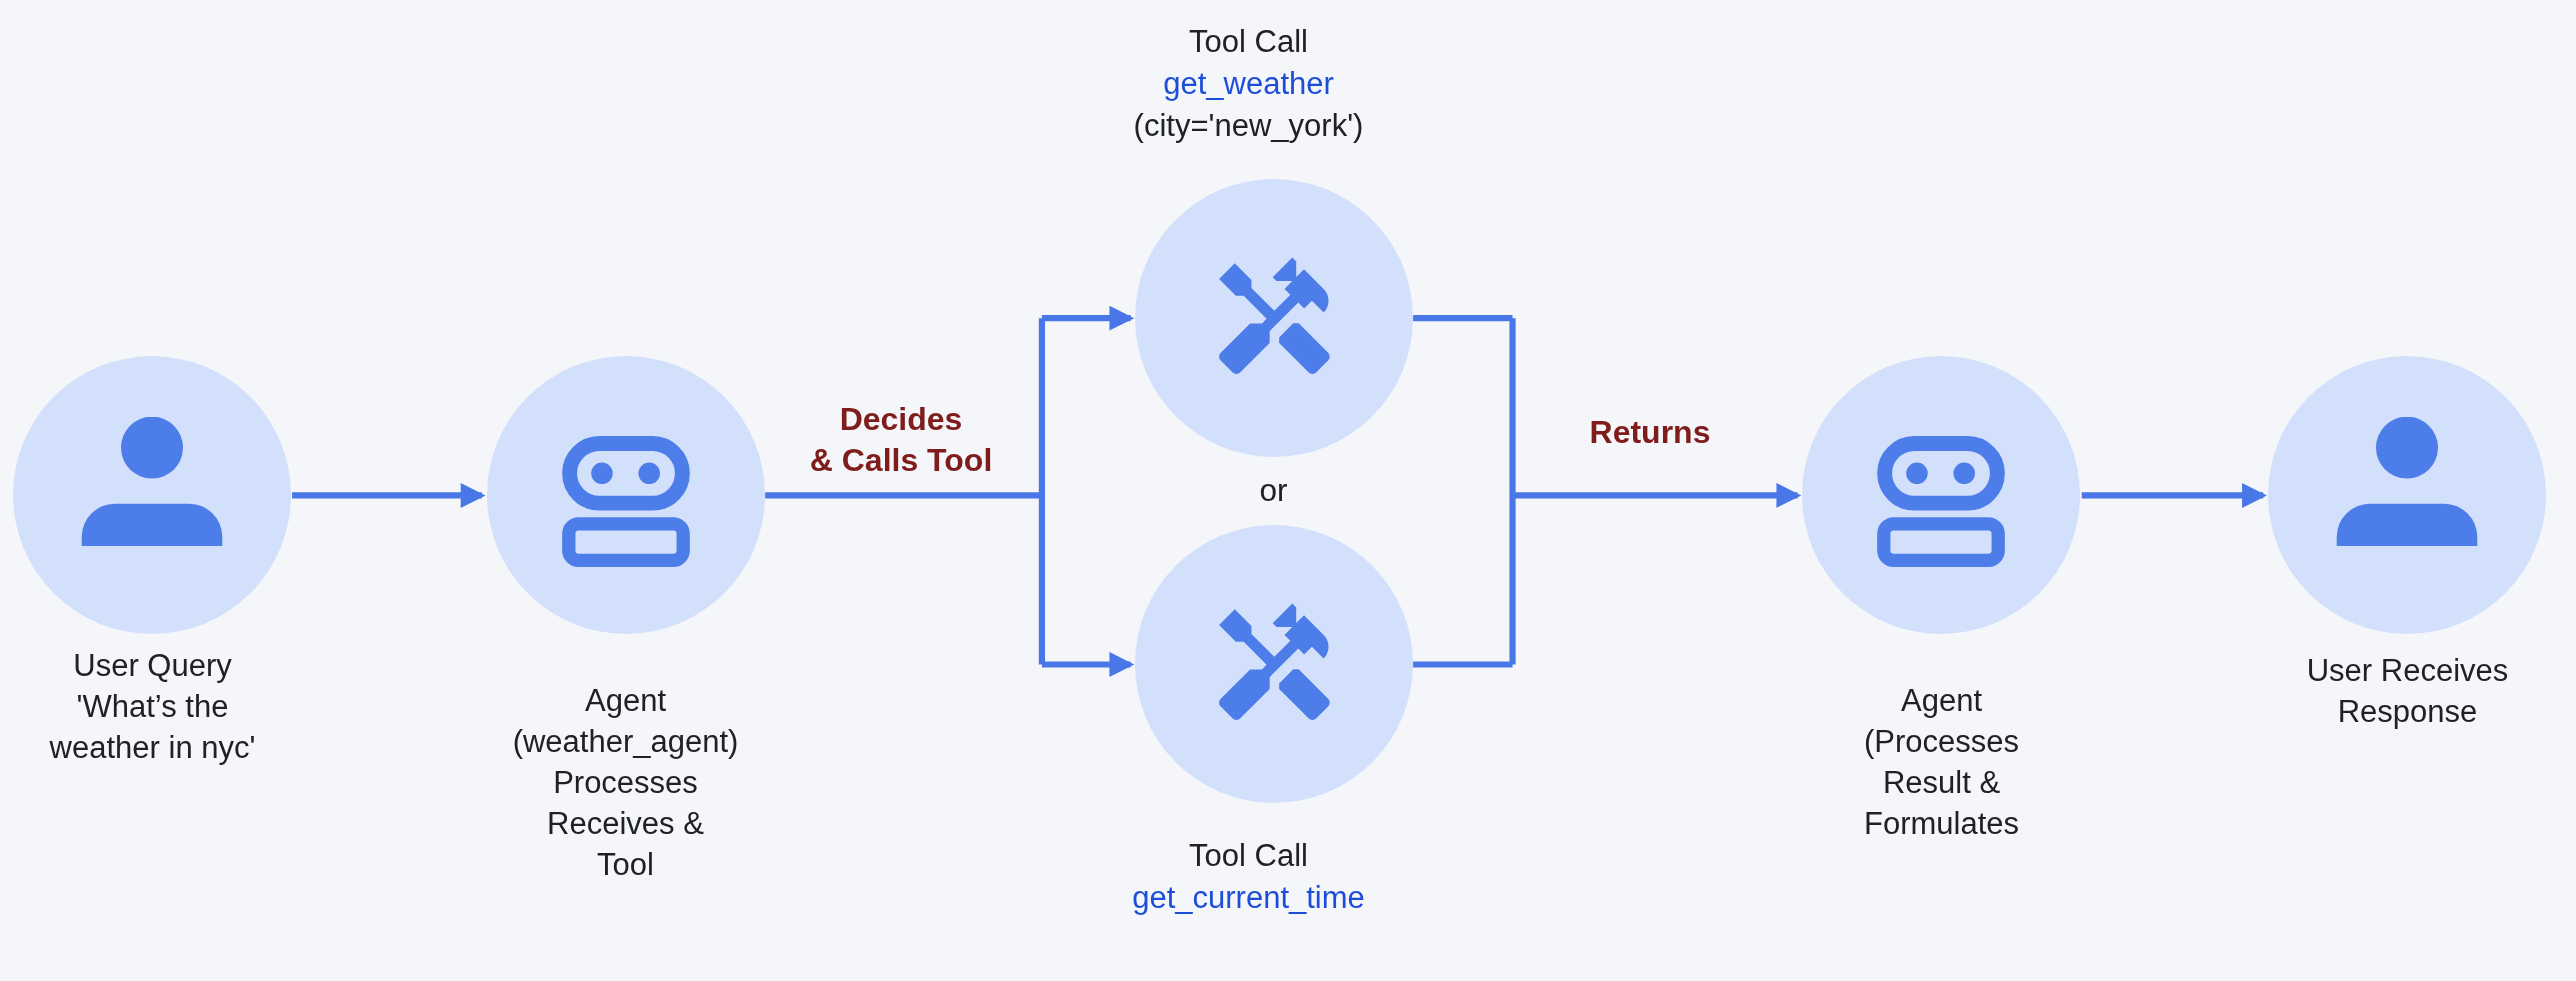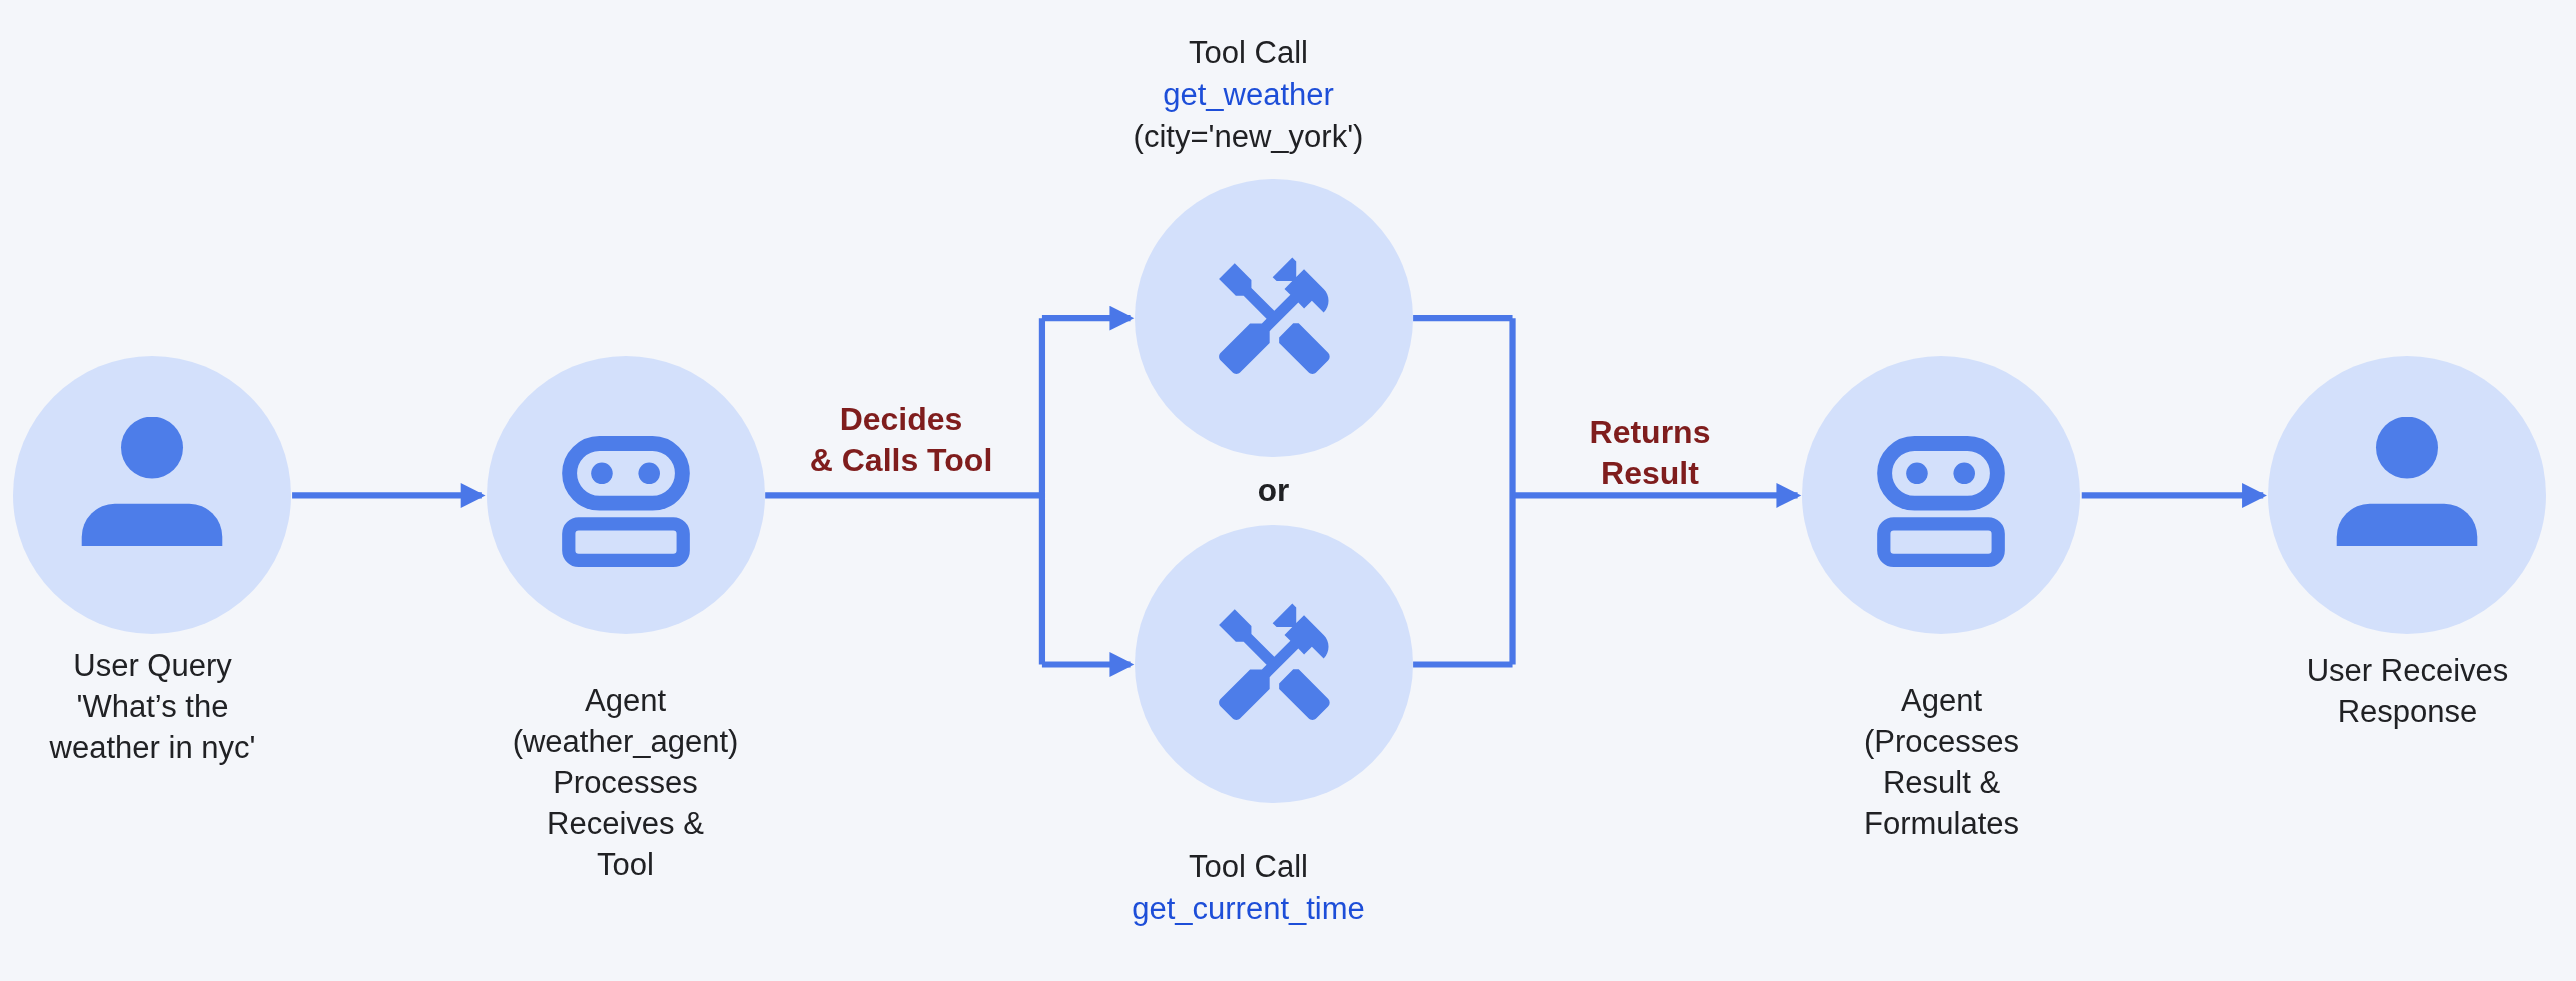--- a/index.html
+++ b/index.html
@@ -14,21 +14,21 @@
     background:#d3e0fb;
   }
   .circle svg{position:absolute;}
   .person-svg{left:66px;top:61px;}
   .robot-svg{left:75px;top:80px;}
   .tool-svg{left:73px;top:73px;}
   .label{
     position:absolute;text-align:center;
     color:#202124;font-size:31px;line-height:41px;
   }
-  .tool-label{line-height:42px;margin-top:11px;}
+  .tool-label{line-height:42px;}
   .tool-name{color:#1d4ed8;}
   .edge-label{
     position:absolute;text-align:center;
     color:#7f1d1d;font-size:32px;line-height:41px;font-weight:bold;
   }
   .or-label{
     position:absolute;text-align:center;
     color:#202124;font-size:31.5px;line-height:41px;
   }
 </style>
@@ -90,36 +90,35 @@
   <div class="tool-name">get_weather</div>
   <div>(city='new_york')</div>
 </div>
 <div class="circle" style="left:1135px;top:179px;">
   <svg class="tool-svg" width="133" height="133" viewBox="0 0 24 24">
     <path fill="#4d7de9" d="m16.37 12.87h-.99l-2.54 2.54v.99l5.3 5.3c.39.39 1.02.39 1.41 0l2.12-2.12c.39-.39.39-1.02 0-1.41z"></path>
     <path fill="#4d7de9" d="M17.34 10.19l1.41-1.41 2.12 2.12c1.17-1.17 1.17-3.07 0-4.24l-3.54-3.54-1.41 1.41V1.71l-.71-.71-3.54 3.54.71.71h2.83l-1.41 1.41 1.06 1.06-2.89 2.89-4.13-4.13V5.06L4.83 2.04 2 4.87 5.03 7.9h1.41l4.13 4.13-.85.85H7.6l-5.3 5.3c-.39.39-.39 1.02 0 1.41l2.12 2.12c.39.39 1.02.39 1.41 0l5.3-5.3v-2.12l5.17-5.17 1.04 1.07z"></path>
   </svg>
 </div>
 
-<div class="or-label" style="left:1224px;top:470px;width:99px;font-weight:bold;">or</div>
+<div class="or-label" style="left:1224px;top:470px;width:99px;">or</div>
 
 <div class="circle" style="left:1135px;top:525px;">
   <svg class="tool-svg" width="133" height="133" viewBox="0 0 24 24">
     <path fill="#4d7de9" d="m16.37 12.87h-.99l-2.54 2.54v.99l5.3 5.3c.39.39 1.02.39 1.41 0l2.12-2.12c.39-.39.39-1.02 0-1.41z"></path>
     <path fill="#4d7de9" d="M17.34 10.19l1.41-1.41 2.12 2.12c1.17-1.17 1.17-3.07 0-4.24l-3.54-3.54-1.41 1.41V1.71l-.71-.71-3.54 3.54.71.71h2.83l-1.41 1.41 1.06 1.06-2.89 2.89-4.13-4.13V5.06L4.83 2.04 2 4.87 5.03 7.9h1.41l4.13 4.13-.85.85H7.6l-5.3 5.3c-.39.39-.39 1.02 0 1.41l2.12 2.12c.39.39 1.02.39 1.41 0l5.3-5.3v-2.12l5.17-5.17 1.04 1.07z"></path>
   </svg>
 </div>
 <div class="label tool-label" style="left:1000px;top:835px;width:497px;">
   <div>Tool Call</div>
   <div class="tool-name">get_current_time</div>
 </div>
 
 <div class="edge-label" style="left:1501px;top:412px;width:298px;">
   <div>Returns</div>
-  <div>Result</div>
 </div>
 
 <div class="circle" style="left:1802px;top:356px;">
   <svg class="robot-svg" width="128" height="131" viewBox="0 0 154 158">
     <rect x="9" y="9" width="136" height="72" rx="36" fill="none" stroke="#4d7de9" stroke-width="18"></rect>
     <circle cx="48" cy="45" r="13" fill="#4d7de9"></circle>
     <circle cx="105" cy="45" r="13" fill="#4d7de9"></circle>
     <rect x="8" y="106" width="138" height="44" rx="12" fill="none" stroke="#4d7de9" stroke-width="16"></rect>
   </svg>
 </div>

